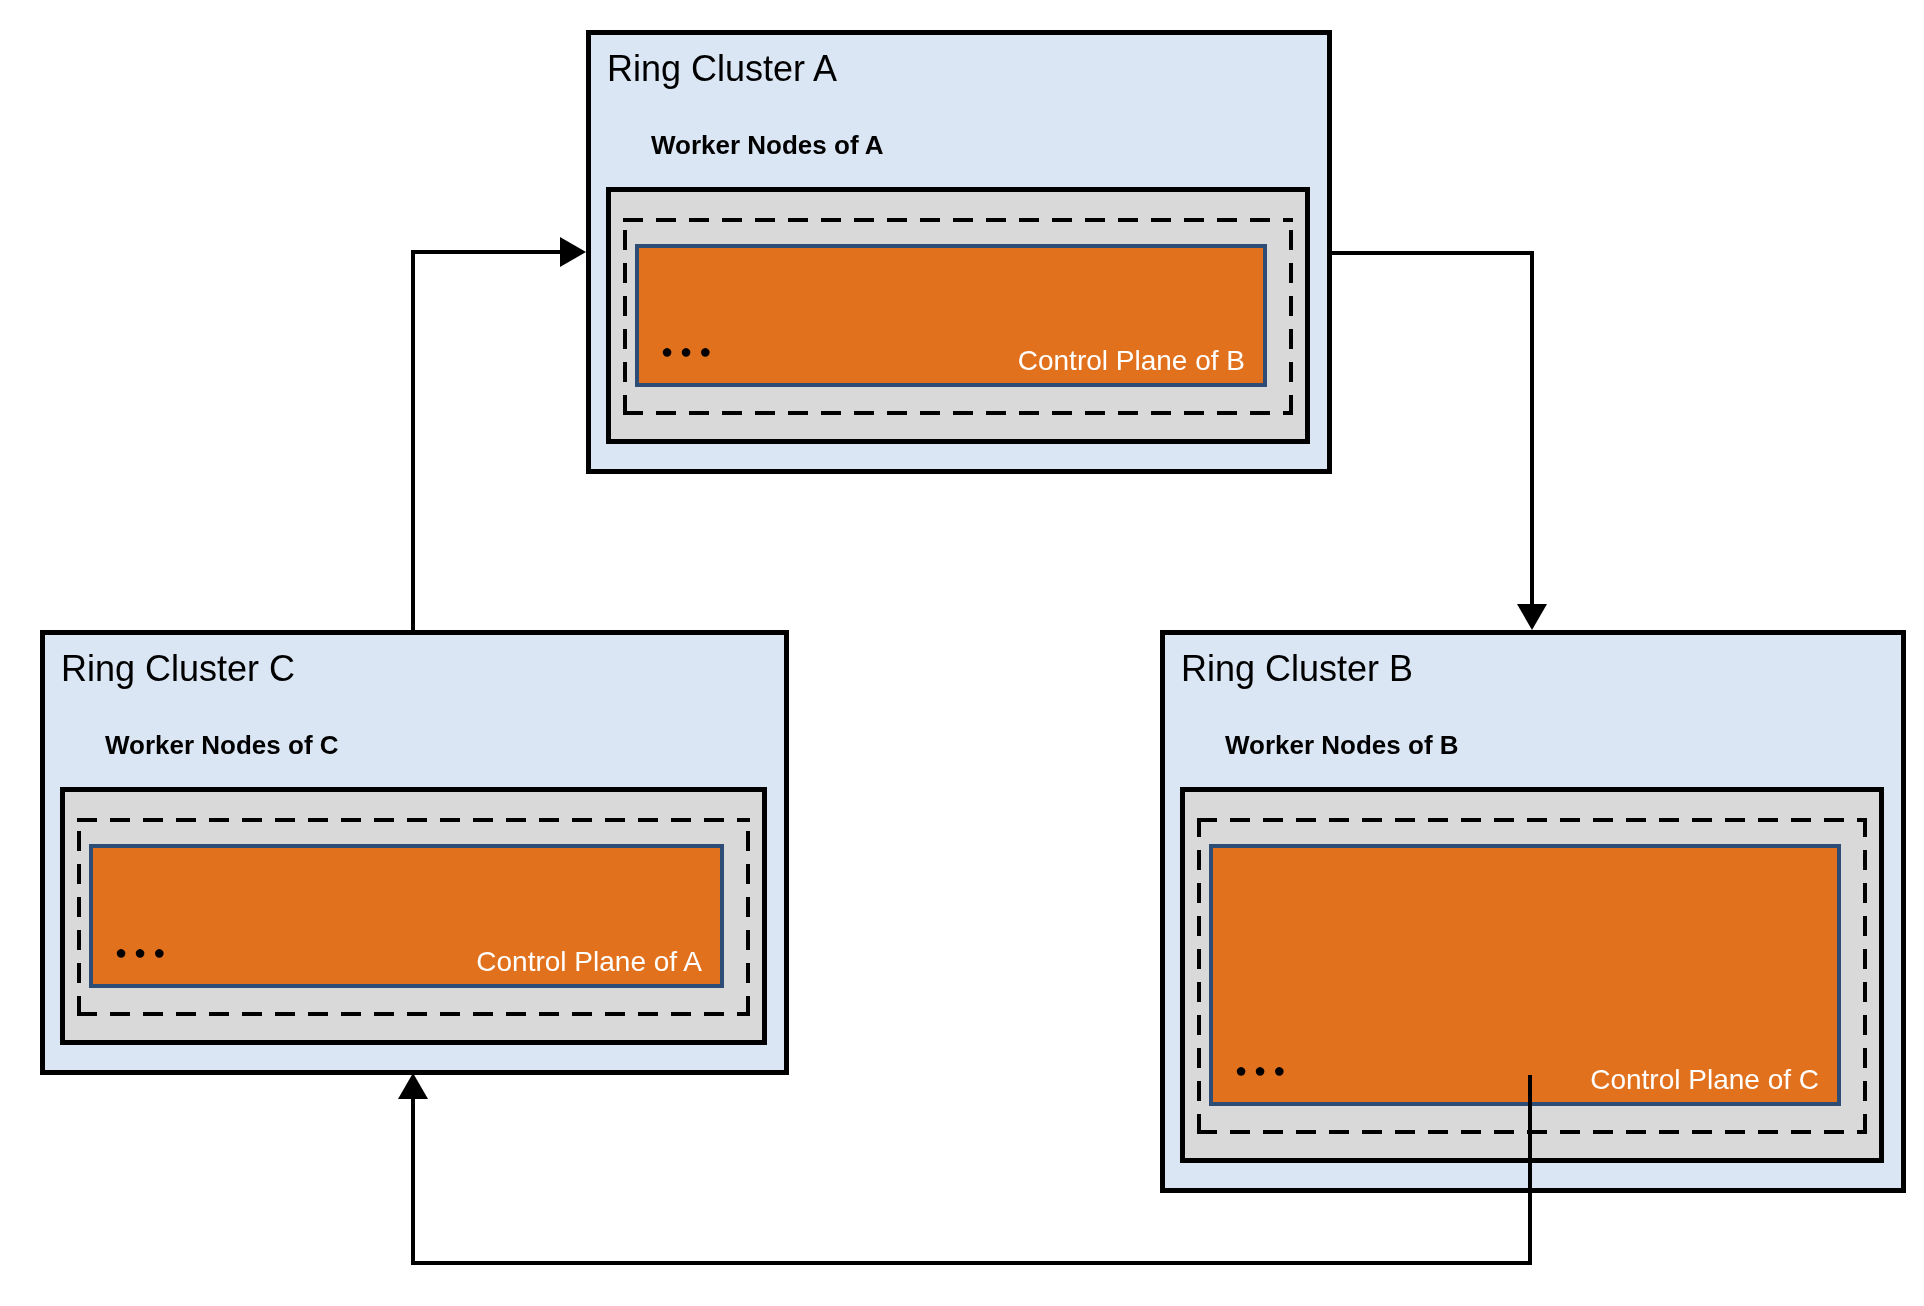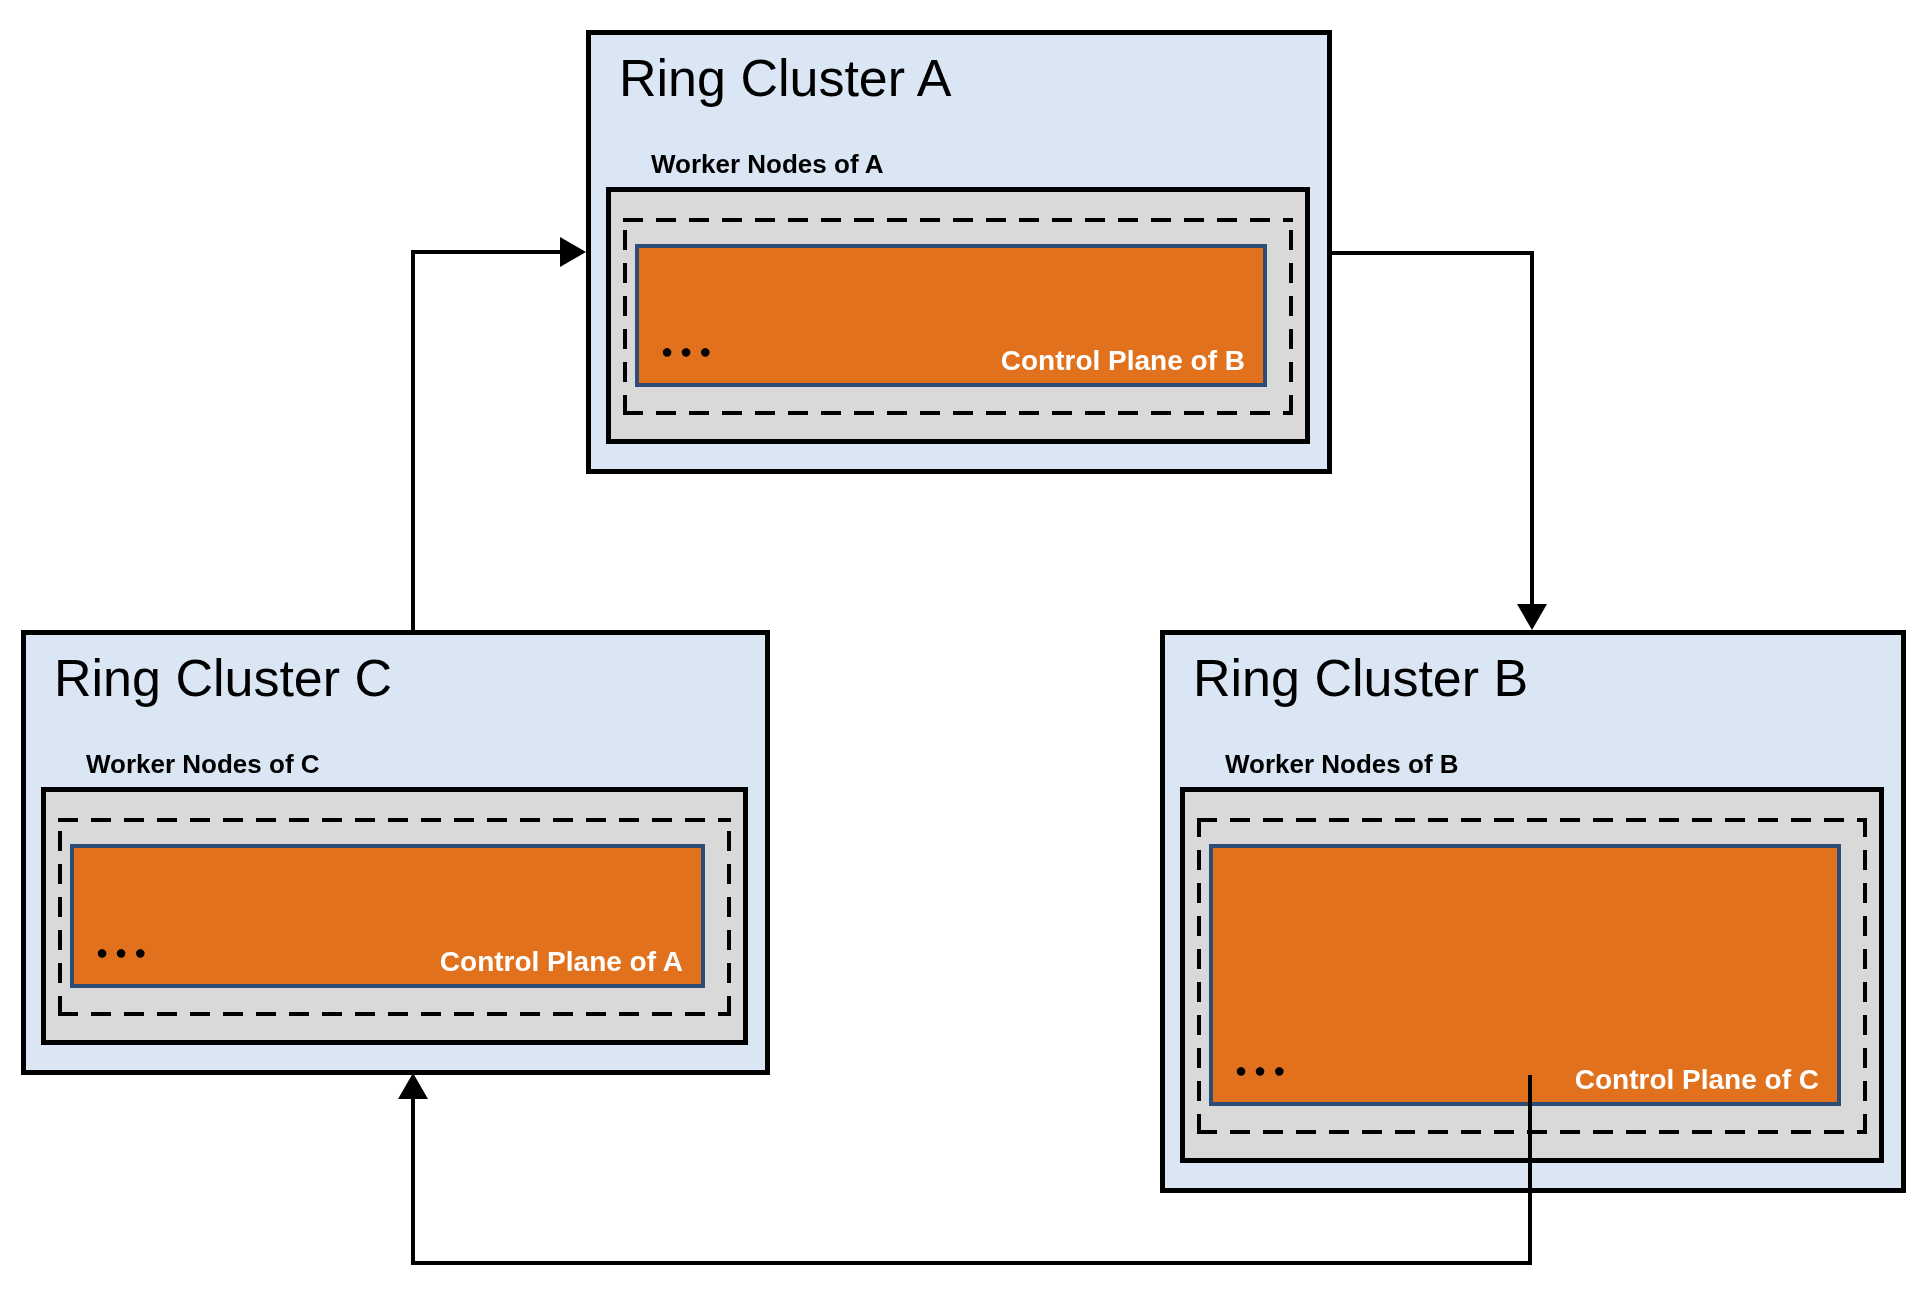--- a/index.html
+++ b/index.html
@@ -20,28 +20,28 @@
     overflow:hidden;
   }
 
   
   .cluster{
     position:absolute;
     background:var(--blue);
     border:5px solid var(--ink);
   }
   .pos-a{left:586px; top:30px;  width:746px; height:444px;}
-  .pos-c{left:21px;  top:630px; width:749px; height:445px;}
+  .pos-c{left:40px;  top:630px; width:749px; height:445px;}
   .pos-b{left:1160px;top:630px; width:746px; height:563px;}
 
   .title{
     display:flex;
     gap:52px;
-    padding:12px 8px 0 28px;
-    font-size:52px;
+    padding:12px 8px 0 16px;
+    font-size:36px;
     line-height:1.2;
     color:var(--ink);
     white-space:nowrap;
   }
   .worker{
     margin-top:40px;
     padding-left:20px;
     font-size:26px;
     font-weight:bold;
     color:var(--ink);
@@ -80,21 +80,21 @@
     left:22px; bottom:22px;
     font-size:20px;
     letter-spacing:7px;
     color:var(--ink);
     line-height:1;
   }
   .control-label{
     position:absolute;
     right:18px; bottom:6px;
     font-size:28px;
-    font-weight:bold;
+    font-weight:normal;
     color:#ffffff;
     white-space:nowrap;
     text-align:right;
   }
 
   
   .seg{position:absolute;background:var(--ink);}
   .head{position:absolute;width:0;height:0;}
 
   

